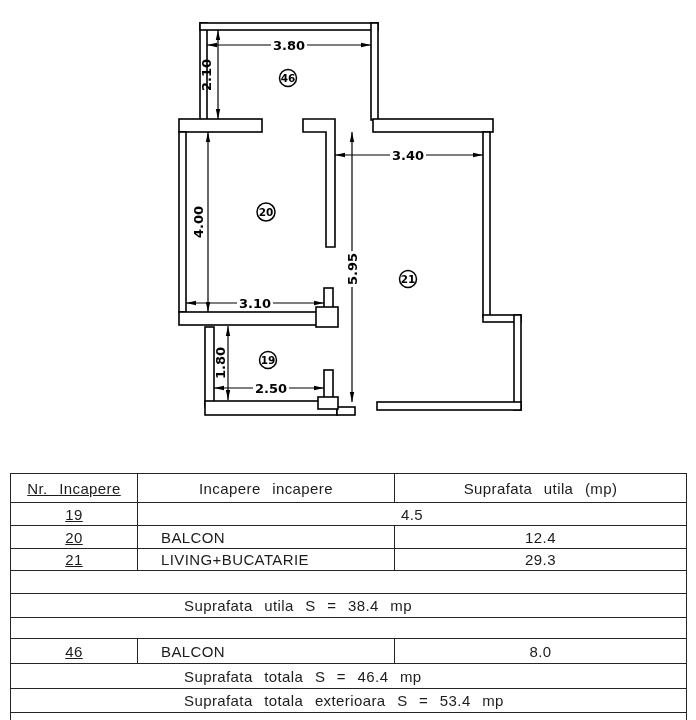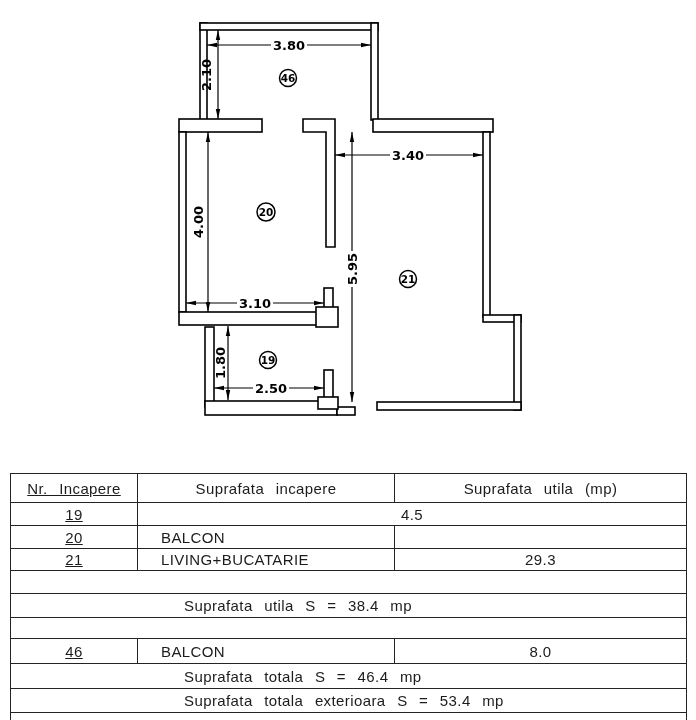--- a/index.html
+++ b/index.html
@@ -114,32 +114,33 @@
         <circle cx="268" cy="360" r="8.5" fill="#fff" stroke="#000" stroke-width="1.5"></circle>
         <text x="268" y="363.7">19</text>
       </g>
     </g>
   </svg>
 
   <div class="tbl">
 
     <div class="trow h-header">
       <div class="c1">Nr. Incapere</div>
-      <div class="c2 center">Suprafata incapere</div>
+      <div class="c2 center">Incapere incapere</div>
       <div class="c3">Suprafata utila (mp)</div>
     </div>
 
     <div class="trow h-19">
       <div class="c1">19</div>
       <div class="c3">4.5</div>
     </div>
 
     <div class="trow h-20">
       <div class="c1">20</div>
       <div class="c2">BALCON</div>
+      <div class="c3">12.4</div>
     </div>
 
     <div class="trow h-21">
       <div class="c1">21</div>
       <div class="c2">LIVING+BUCATARIE</div>
       <div class="c3">29.3</div>
     </div>
 
     <div class="trow h-blank1"></div>
 

